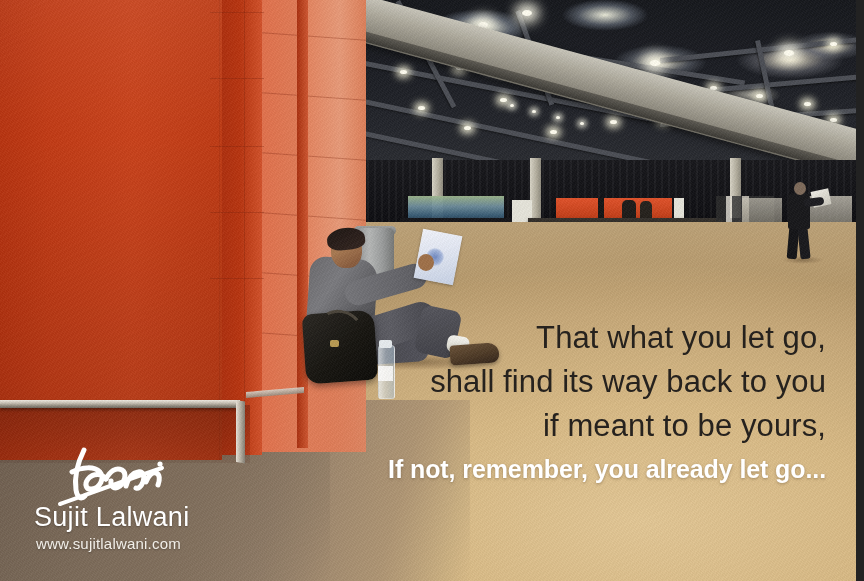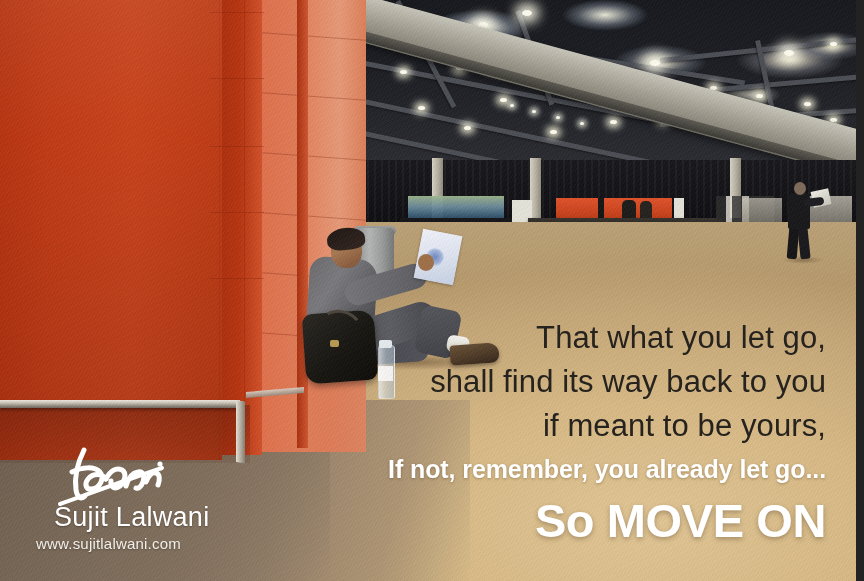--- a/index.html
+++ b/index.html
@@ -355,21 +355,21 @@
     letter-spacing: -0.4px;
     line-height: 54px;
     text-shadow: 0 2px 5px rgba(60,40,20,.35);
     white-space: nowrap;
   }
 
   
   #signature { left: 18px; top: 446px; width: 200px; height: 120px; }
   #sig-svg { position:absolute; left: 30px; top: 0; }
   #sig-name {
-    position: absolute; left: 36px; top: 56px;
+    position: absolute; left: 16px; top: 56px;
     font-family: "Liberation Sans", sans-serif;
     font-weight: 300;
     font-size: 27px;
     color: #ffffff;
     letter-spacing: .3px;
     text-shadow: 0 1px 2px rgba(0,0,0,.3);
     white-space: nowrap;
   }
   #sig-url {
     position: absolute; left: 18px; top: 89px;
@@ -518,21 +518,20 @@
 
   <div class="layer" id="grain"></div>
 
   <div class="layer" id="quote-block">
     <div class="qline">That what you let go,</div>
     <div class="qline">shall find its way back to you</div>
     <div class="qline">if meant to be yours,</div>
   </div>
 
   <div id="bold-line">If not, remember, you already let go...</div>
-  <div id="move-line">So MOVE ON</div>
 
   <div class="layer" id="signature">
     <svg id="sig-svg" width="150" height="62" viewBox="0 0 150 62" aria-hidden="true">
       <g fill="none" stroke="#ffffff" stroke-linecap="round" stroke-linejoin="round">
         <path d="M36 4 C30 16, 26 30, 28 44 C29 51, 33 54, 37 50" stroke-width="5"></path>
         <path d="M24 26 C34 21, 46 20, 52 26 C57 32, 52 42, 44 43 C38 44, 36 38, 40 33 C45 27, 54 27, 58 33" stroke-width="5"></path>
         <path d="M58 33 C62 25, 68 21, 74 24 C79 27, 77 36, 72 40 C67 44, 62 41, 63 35" stroke-width="5"></path>
         <path d="M78 40 C80 33, 84 27, 90 26 C95 25, 97 30, 95 36 C93 41, 90 43, 88 42" stroke-width="5"></path>
         <path d="M98 36 C100 30, 104 26, 108 27 C112 28, 112 34, 110 39" stroke-width="5"></path>
         <circle cx="112" cy="18" r="2.6" fill="#ffffff" stroke="none"></circle>

